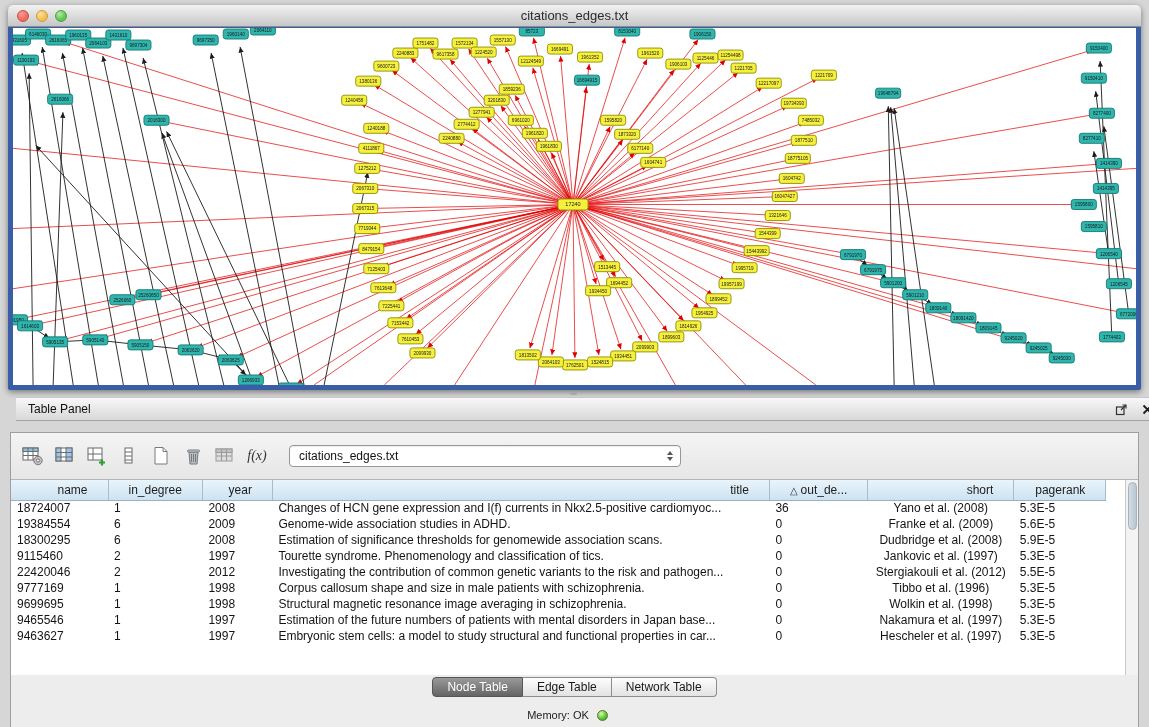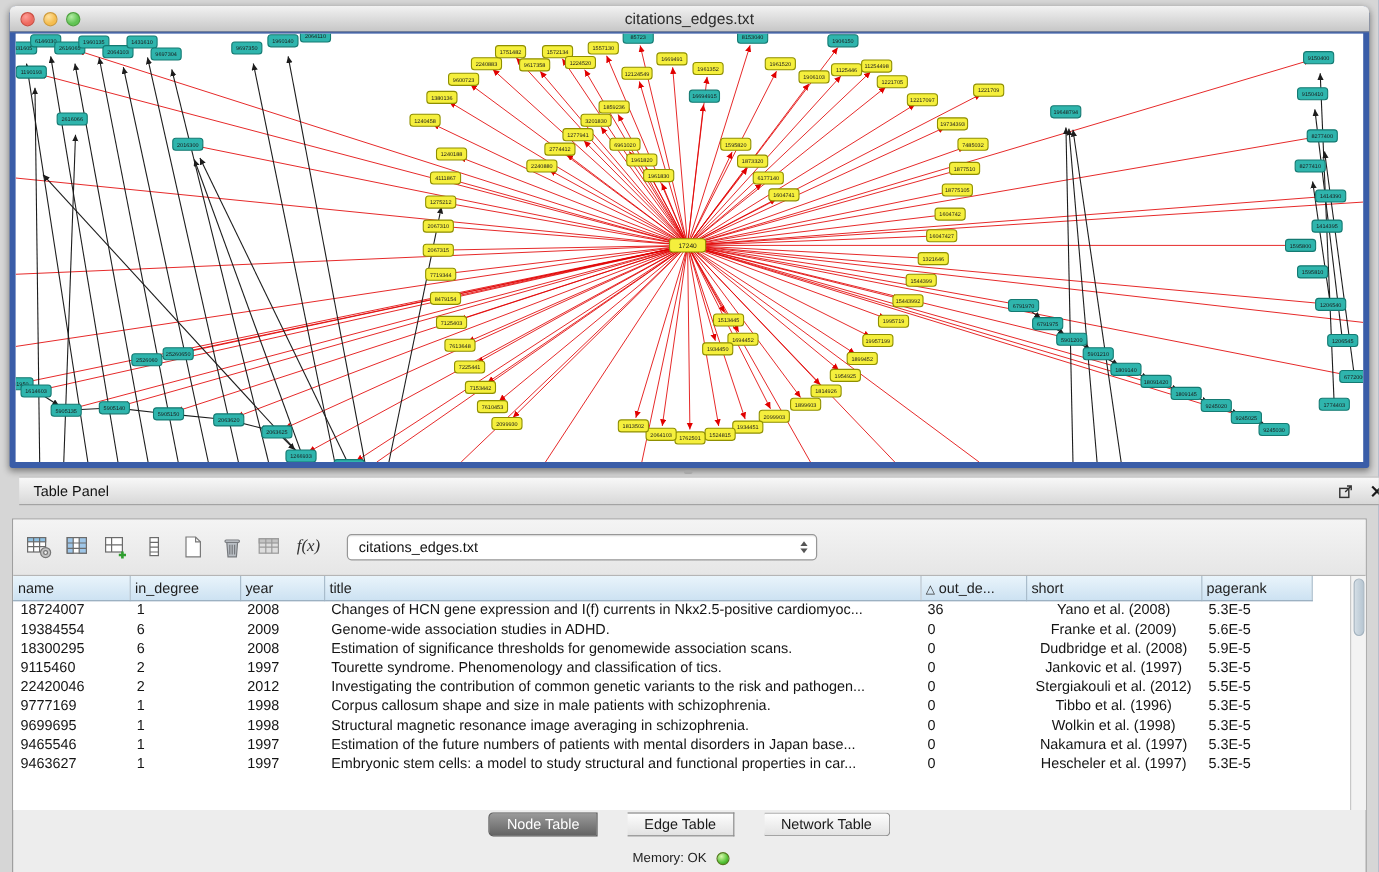--- a/index.html
+++ b/index.html
@@ -72,39 +72,39 @@
   .combo-arrows i{ width:0; height:0; border-left:3.5px solid transparent; border-right:3.5px solid transparent; display:block;}
   .combo-arrows .up{ border-bottom:4px solid #555; }
   .combo-arrows .down{ border-top:4px solid #555; }
 
   .table-area{ position:relative; height:196px; background:#fff; border-top:1px solid #b5b5b5; }
   table{ border-collapse:collapse; table-layout:fixed; }
   th{
     height:20px; font-weight:normal; font-size:12px; color:#1d1d1d;
     background:linear-gradient(#e9f4fb,#cde2f2);
     border-right:1px solid #a9bccb; border-bottom:1px solid #9cb1c2;
-    overflow:hidden; white-space:nowrap; padding:0 4px; text-align:left;
+    overflow:hidden; white-space:nowrap; padding:0 20px; text-align:right;
   }
   td{
     height:16px; font-size:12px; color:#141414; padding:0 6px;
     overflow:hidden; white-space:nowrap;
   }
   td.center{ text-align:center; }
   .sort-tri{ font-size:10px; margin-right:3px; color:#333; }
   .vscroll{
     position:absolute; right:0; top:0; bottom:0; width:13px;
     background:#f3f3f3; border-left:1px solid #c8c8c8;
   }
   .vscroll .thumb{
     position:absolute; left:1.5px; right:1.5px; top:2px; height:48px;
     background:linear-gradient(90deg,#d3dde5,#b7c6d2); border:1px solid #a5b4c0; border-radius:5px;
   }
 
   
-  .tabs{ position:absolute; top:677px; left:0; width:100%; display:flex; justify-content:center;gap:25px; }
+  .tabs{ position:absolute; top:677px; left:0; width:100%; display:flex; justify-content:center; }
   .tab{
     height:20px; line-height:18px; padding:0 14px; font-size:12px; color:#1a1a1a;
     background:linear-gradient(#fdfdfd,#e2e2e2); border:1px solid #8d8d8d; border-left:none;
   }
   .tab:first-child{ border-left:1px solid #8d8d8d; border-radius:4px 0 0 4px; }
   .tab:last-child{ border-radius:0 4px 4px 0; }
   .tab.active{ background:linear-gradient(#9a9a9a,#646464); color:#fff; border-color:#565656; }
 
   
   .status-bar{

